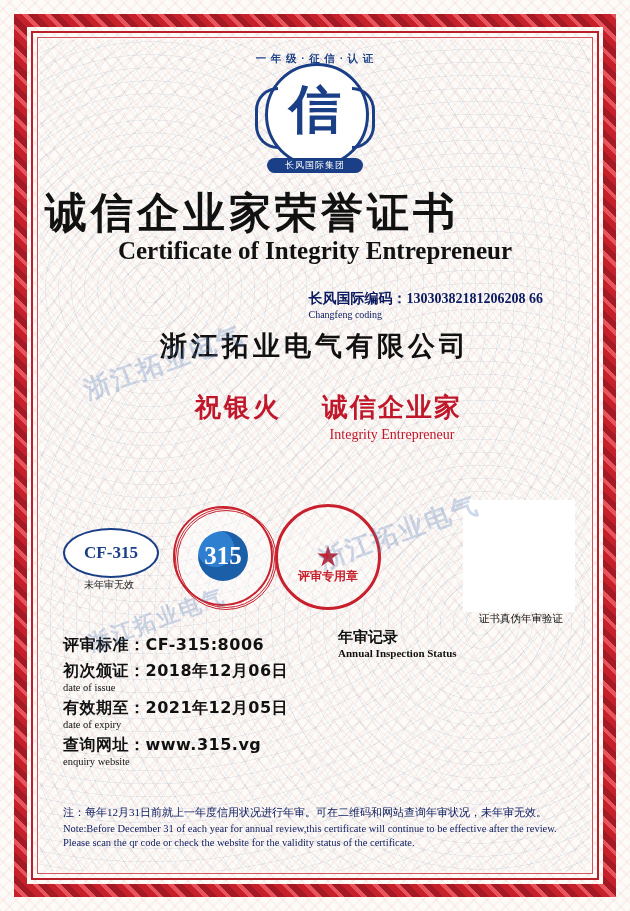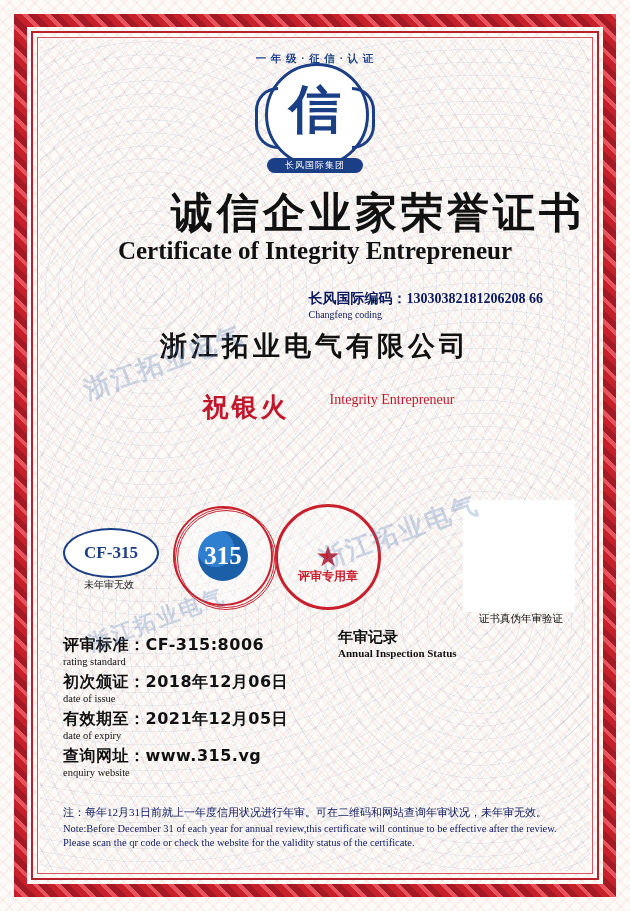--- a/index.html
+++ b/index.html
@@ -64,21 +64,21 @@
     letter-spacing:1px;
   }
   .emblem .laurel-l,.emblem .laurel-r{
     position:absolute;top:34px;width:20px;height:56px;border:3px solid #1b3f86;
     border-right:none;border-radius:26px 0 0 26px;
   }
   .emblem .laurel-l{left:6px;}
   .emblem .laurel-r{right:6px;transform:scaleX(-1);left:auto;}
 
   h1.title-cn{
-    position:absolute;left:0;right:0;top:140px;text-align:right;margin:0;
+    position:absolute;left:0;right:0;top:140px;text-align:left;margin:0;
     font-size:42px;letter-spacing:4px;color:#111;font-weight:bold;
     font-family:"DejaVu Sans", sans-serif;
   }
   .title-en{
     position:absolute;left:0;right:0;top:192px;text-align:center;
     font-size:25px;font-weight:bold;color:#111;letter-spacing:0px;
   }
   .coding{
     position:absolute;right:42px;top:245px;text-align:left;
     font-size:14px;color:#0b1a5e;font-weight:bold;
@@ -212,20 +212,21 @@
     <div class="coding">
       <span>长风国际编码：13030382181206208 66</span>
       <span class="sub">Changfeng coding</span>
     </div>
 
     <div class="company">浙江拓业电气有限公司</div>
 
     <div class="honor-row">
       <span class="name">祝银火</span>
       <span class="award">
+        <span class="cn">诚信企业家</span>
         <span class="en">Integrity Entrepreneur</span>
       </span>
     </div>
 
     <div class="seals">
       <div class="seal cf315">CF-315</div>
       <div class="cf315-cap">未年审无效</div>
 
       <div class="seal seal315">
         <div class="ring-txt"></div>
@@ -237,21 +238,20 @@
         <div class="label">评审专用章</div>
       </div>
 
       <div class="qr"></div>
       <div class="qr-cap">证书真伪年审验证</div>
     </div>
 
     <div class="details">
       <div class="drow">
         <span class="cn">评审标准：CF-315:8006</span>
-        <span class="en">rating standard</span>
       </div>
       <div class="drow">
         <span class="cn">初次颁证：2018年12月06日</span>
         <span class="en">date of issue</span>
       </div>
       <div class="drow">
         <span class="cn">有效期至：2021年12月05日</span>
         <span class="en">date of expiry</span>
       </div>
       <div class="drow">

